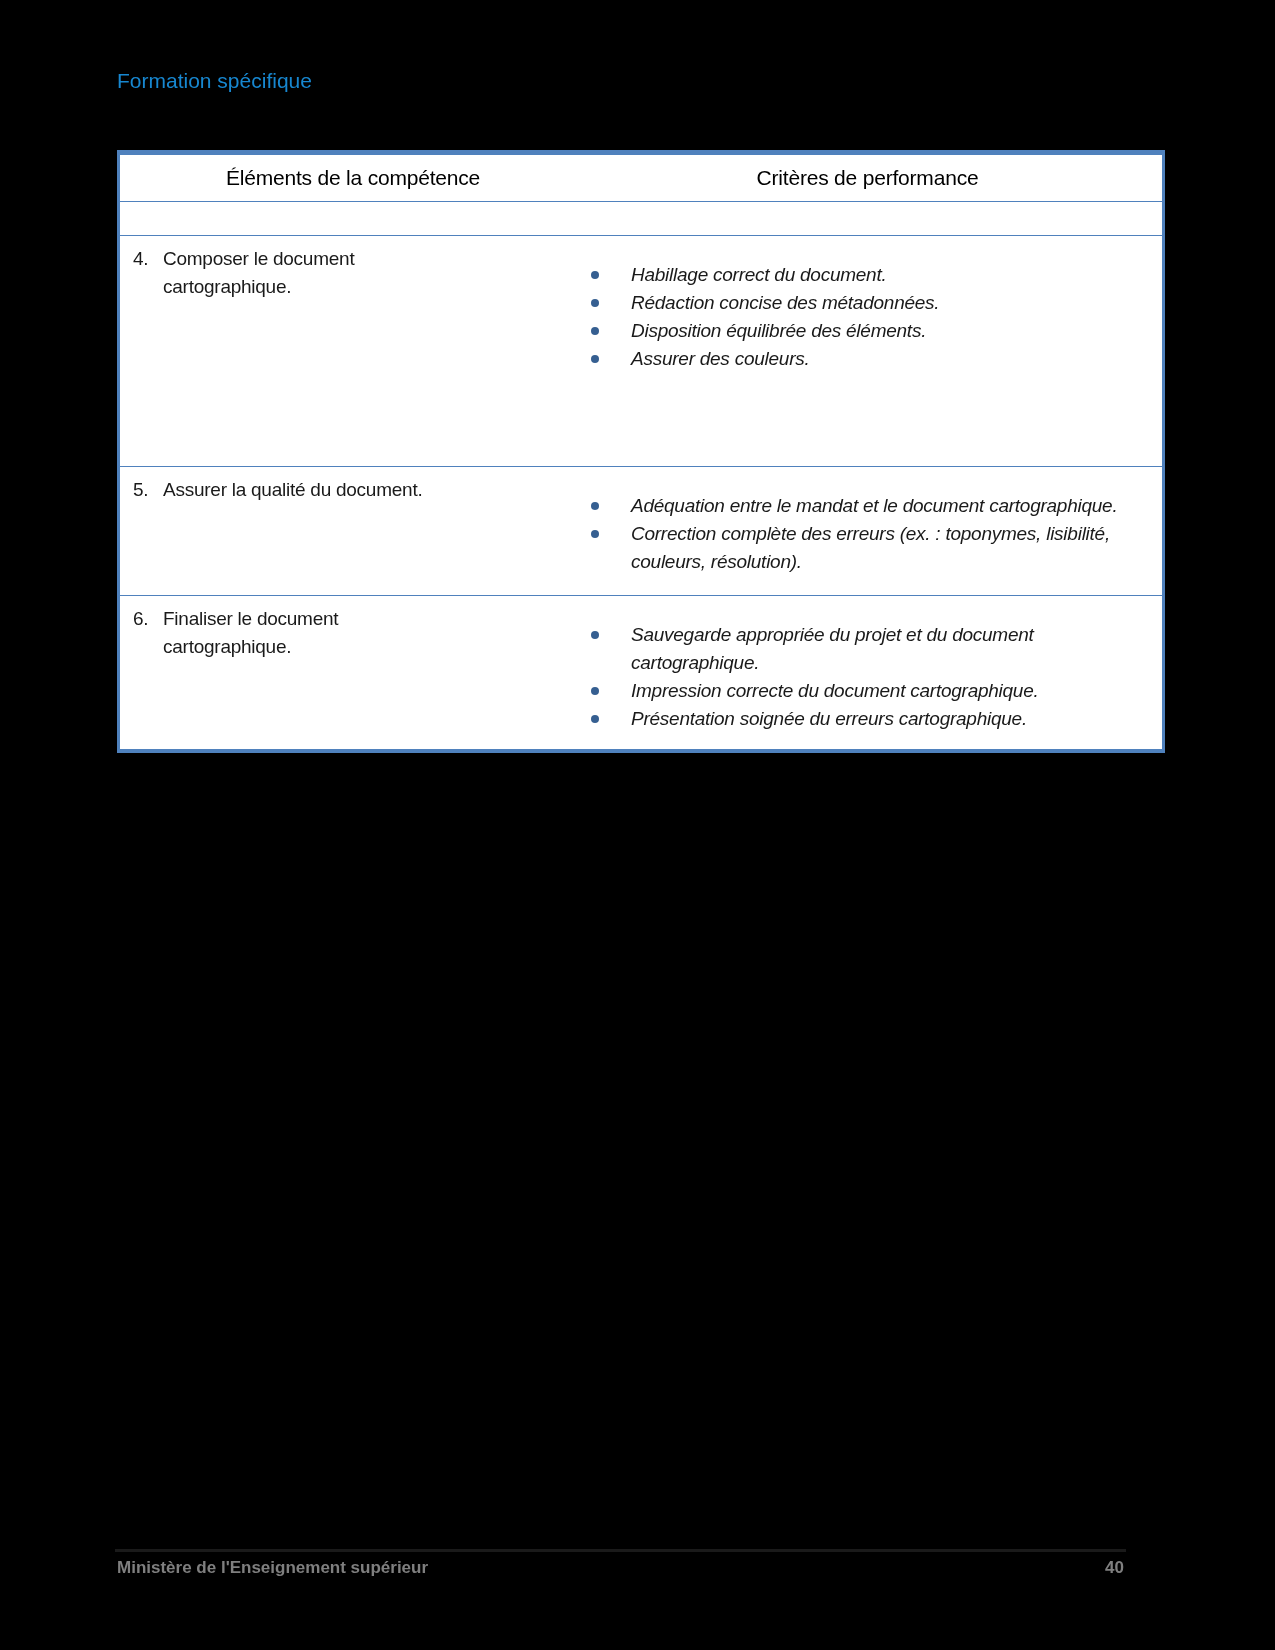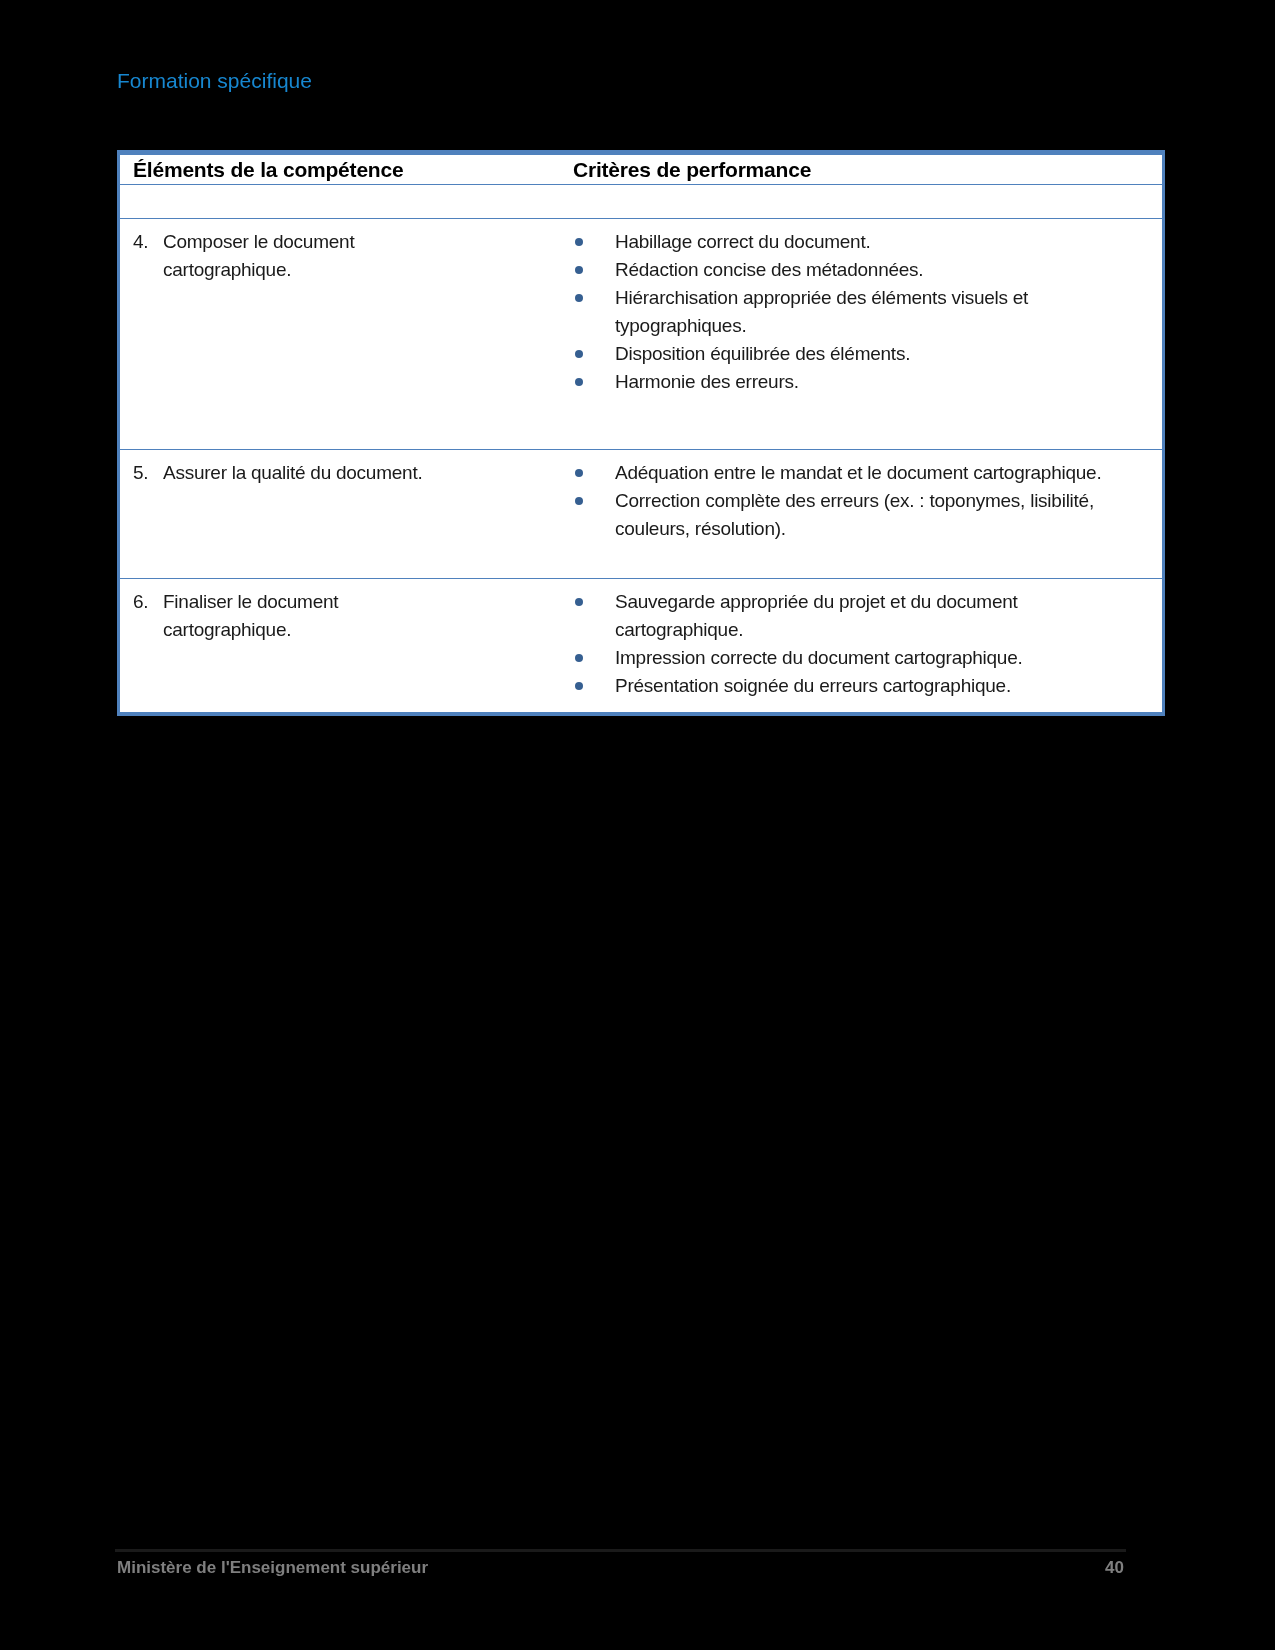--- a/index.html
+++ b/index.html
@@ -40,26 +40,27 @@
     top:150px;
     width:1048px;
     border:3px solid var(--accent-blue);
     border-top-width:5px;
     border-bottom-width:4px;
     background:#ffffff;
   }
   .thead{
     display:flex;
     align-items:center;
-    height:30px;
+    height:47px;
     border-bottom:1px solid var(--accent-blue);
-    font-weight:bold;
+    font-weight:normal;
     font-size:21px;
     letter-spacing:-0.2px;
     color:#000;
+    text-align:center;
   }
   .empty-row{
     height:33px;
   }
   .col1{
     width:453px;
     flex:none;
     padding-left:13px;
   }
   .col2{
@@ -83,22 +84,23 @@
   }
   .element-number{
     width:30px;
     flex:none;
   }
   .element-text{
     max-width:300px;
   }
   ul.criteria{
     list-style:none;
-    margin:0;
+    margin:16px;
     padding:0;
+    font-style:italic;
   }
   ul.criteria li{
     position:relative;
     padding-left:42px;
     max-width:562px; 
   }
   .bullet-dot{
     position:absolute;
     left:2px;
     top:10px;
@@ -149,23 +151,22 @@
     <div class="rows" id="rows">
   <div class="trow">
     <div class="col1 element-cell">
       <span class="element-number">4.</span>
       <span class="element-text">Composer le document cartographique.</span>
     </div>
     <div class="col2">
       <ul class="criteria">
               <li><span class="bullet-dot"></span><span>Habillage correct du document.</span></li>
               <li><span class="bullet-dot"></span><span>Rédaction concise des métadonnées.</span></li>
-              <li><span class="bullet-dot"></span><span>Hiérarchisation appropriée des éléments visuels et typographiques.</span></li>
               <li><span class="bullet-dot"></span><span>Disposition équilibrée des éléments.</span></li>
-              <li><span class="bullet-dot"></span><span>Harmonie des erreurs.</span></li>
+              <li><span class="bullet-dot"></span><span>Assurer des couleurs.</span></li>
             </ul>
     </div>
   </div>
 
   <div class="trow">
     <div class="col1 element-cell">
       <span class="element-number">5.</span>
       <span class="element-text">Assurer la qualité du document.</span>
     </div>
     <div class="col2">

